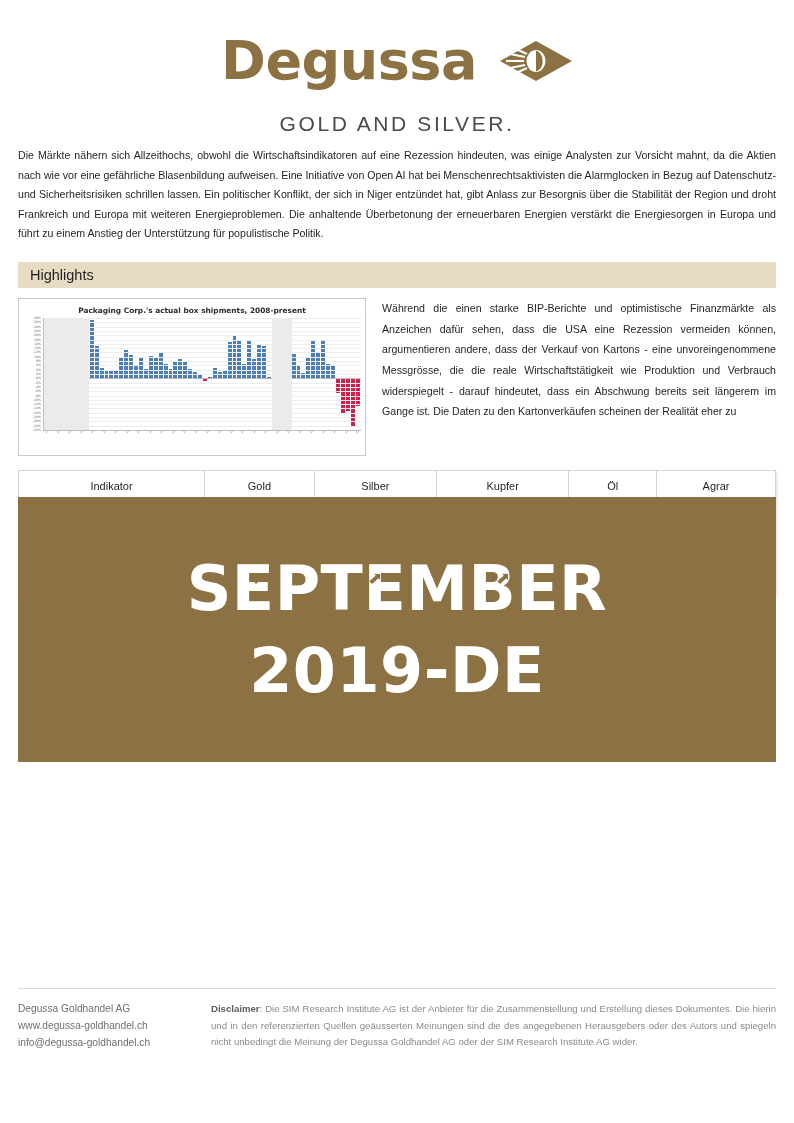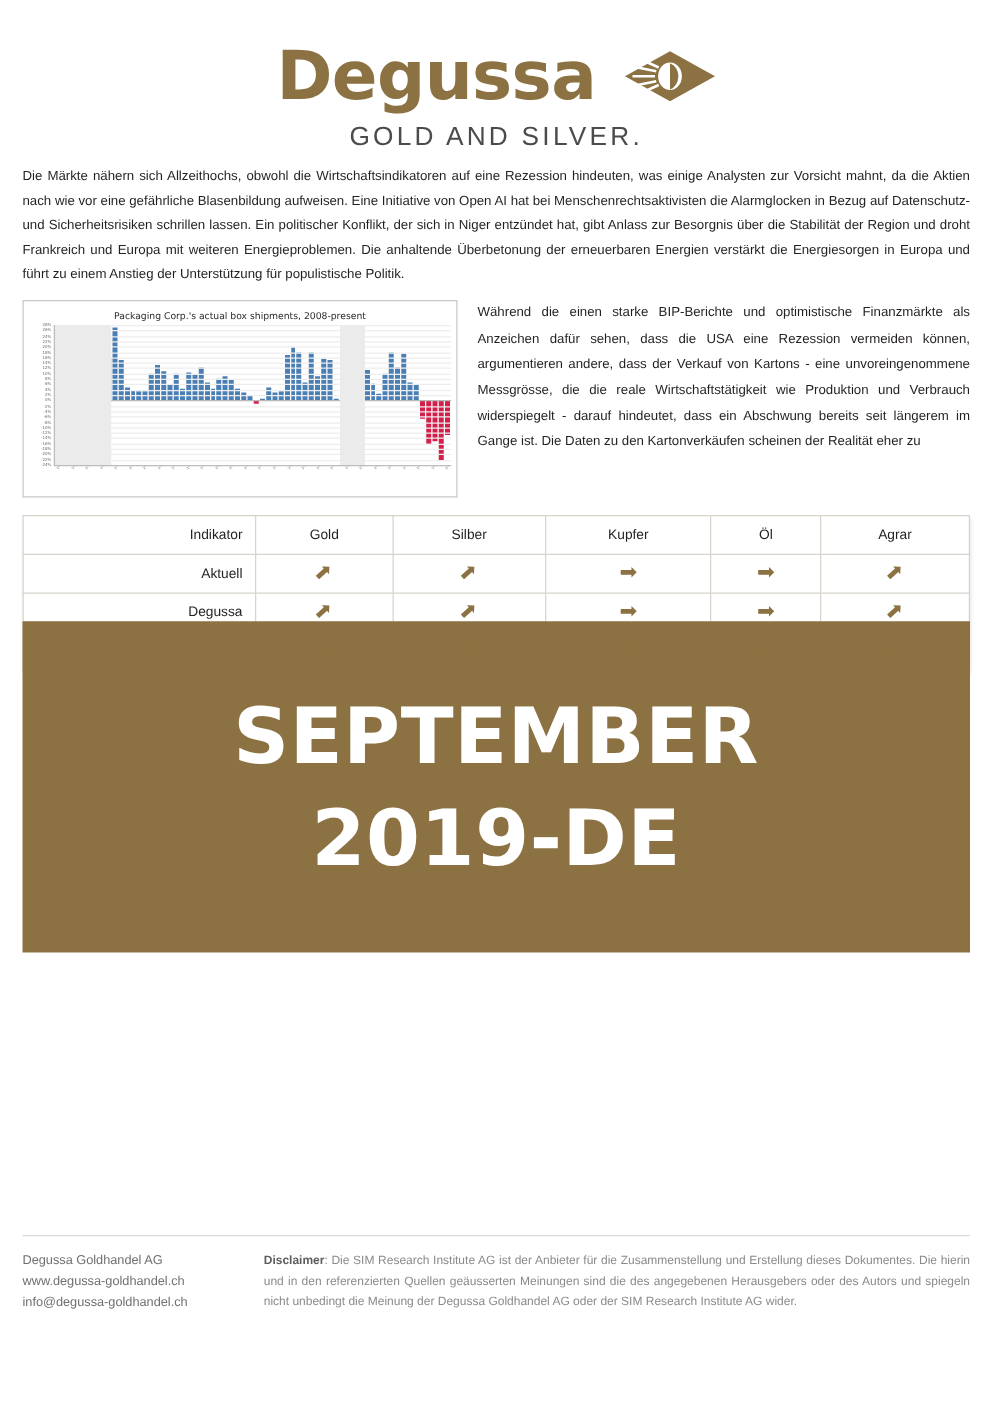--- a/index.html
+++ b/index.html
@@ -38,21 +38,21 @@
   .logo-word {
     font-family: "DejaVu Sans", sans-serif;
     font-weight: bold;
     font-size: 54px;
     letter-spacing: -0.5px;
     color: #8c7242;
     line-height: 1;
   }
   .logo-mark { display:block; }
   .logo-sub {
-    margin-top: 10px;
+    margin-top: 24px;
     font-family: "Liberation Sans", sans-serif;
     font-size: 21px;
     letter-spacing: 2.6px;
     color: #4b4b4b;
   }
 
   
   .band {
     background: #e7dcc3;
     height: 26px;
@@ -92,21 +92,21 @@
     width: 348px;
     border: 1px solid #c9c9c9;
     background: #ffffff;
     box-sizing: border-box;
     padding: 5px 4px 2px 4px;
     flex: 0 0 auto;
   }
   .chart-title {
     text-align: center;
     font-size: 7.4px;
-    font-weight: normal;
+    font-weight: bold;
     color: #2b2b2b;
     margin: 2px 0 3px 0;
     font-family: "DejaVu Sans", sans-serif;
   }
   .plot-wrap {
     position: relative;
     display: flex;
     height: 112px;
   }
   .y-axis {
@@ -219,21 +219,21 @@
     height: 30px;
     padding: 0 10px;
     font-weight: normal;
     color: #231f20;
   }
   table.indicators th {
     text-align: center;
   }
   table.indicators th.first,
   table.indicators td.first {
-    text-align: right;
+    text-align: center;
     width: 165px;
   }
   table.indicators td.cell {
     text-align: center;
   }
   .arrow {
     display: inline-block;
     color: #8c7242;
     font-size: 17px;
     line-height: 1;
@@ -312,20 +312,23 @@
           <line x1="17" y1="9" x2="28" y2="14"></line>
           <line x1="17" y1="33" x2="28" y2="28"></line>
         </g>
       </svg>
     </div>
     <div class="logo-sub">GOLD AND SILVER.</div>
   </div>
 
   <div class="body-text">Die Märkte nähern sich Allzeithochs, obwohl die Wirtschaftsindikatoren auf eine Rezession hindeuten, was einige Analysten zur Vorsicht mahnt, da die Aktien nach wie vor eine gefährliche Blasenbildung aufweisen. Eine Initiative von Open AI hat bei Menschenrechtsaktivisten die Alarmglocken in Bezug auf Datenschutz- und Sicherheitsrisiken schrillen lassen. Ein politischer Konflikt, der sich in Niger entzündet hat, gibt Anlass zur Besorgnis über die Stabilität der Region und droht Frankreich und Europa mit weiteren Energieproblemen. Die anhaltende Überbetonung der erneuerbaren Energien verstärkt die Energiesorgen in Europa und führt zu einem Anstieg der Unterstützung für populistische Politik.</div>
 
+  <div class="band" style="margin-top:18px;">
+    <div class="band-title">Highlights</div>
+  </div>
 
   <div class="highlights-row">
     <div class="chart-box">
       <div class="chart-title">Packaging Corp.'s actual box shipments, 2008-present</div>
       <div class="plot-wrap">
         <div class="y-axis" id="y-axis">
             <div class="y-tick" style="top: 0px;">28%</div>
             <div class="y-tick" style="top: 4.30769px;">26%</div>
             <div class="y-tick" style="top: 8.61538px;">24%</div>
             <div class="y-tick" style="top: 12.9231px;">22%</div>

